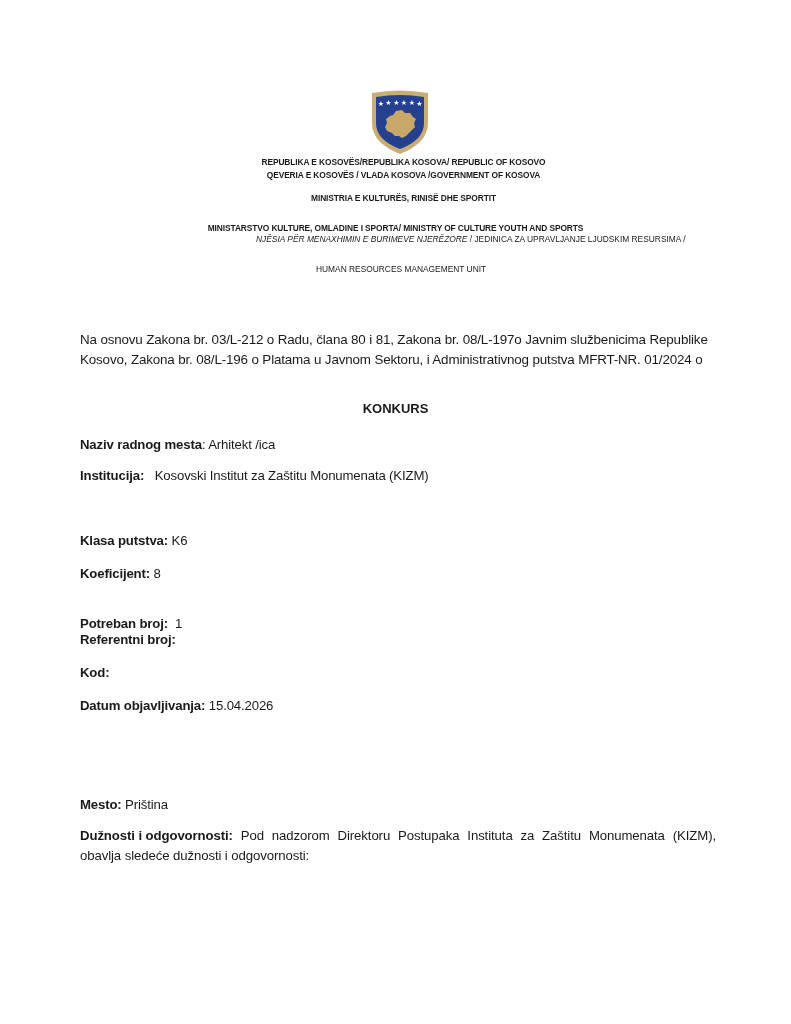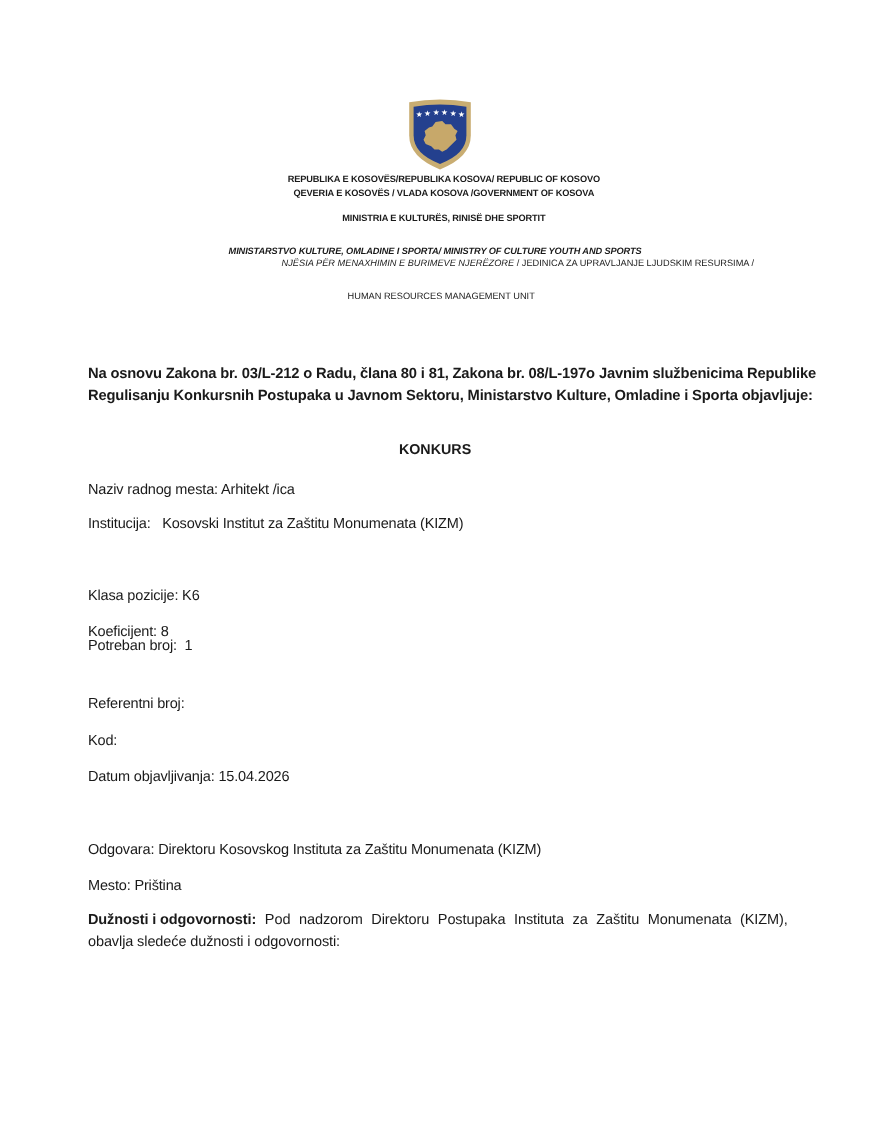--- a/index.html
+++ b/index.html
@@ -7,36 +7,36 @@
            font-family: "Liberation Sans", "DejaVu Sans", sans-serif; color: #1a1a1a; }
     .page { position: absolute; left: 0; top: 0; width: 791px; height: 1024px; background: #fff; }
 
     .emblem { position: absolute; left: 369px; top: 89px; width: 62px; height: 66px; }
 
     .hdr { position: absolute; left: 0; width: 791px; text-align: center;
            font-size: 8.4px; font-weight: bold; letter-spacing: -0.1px; white-space: nowrap; line-height: 10px; }
     .hdr.l1 { top: 157px; left: 8px; }
     .hdr.l2 { top: 170px; left: 8px; }
     .hdr.l3 { top: 193px; left: 8px; }
-    .hdr.l4 { top: 223px; left: 0; font-style: italic; }
+    .hdr.l4 { top: 223px; left: 0; }
     .hdr-unit { position: absolute; left: 256px; top: 234px; font-size: 8.4px; font-weight: normal;
                 white-space: nowrap; line-height: 10px; }
     .hdr-unit .it { font-style: italic; }
     .hdr-unit2 { position: absolute; left: 316px; top: 264px; font-size: 8.4px; font-weight: normal;
                  white-space: nowrap; line-height: 10px; }
 
     .intro { position: absolute; left: 80px; top: 330px; width: 635px; font-size: 13.4px;
              line-height: 19.5px; letter-spacing: -0.15px; }
-    .intro div { white-space: nowrap; font-weight: bold; }
+    .intro div { white-space: nowrap; }
 
     .title { position: absolute; left: 0; width: 791px; top: 401px; text-align: center;
              font-weight: bold; font-size: 13px; }
 
     .field { position: absolute; left: 80px; font-size: 13.2px; white-space: nowrap; letter-spacing: -0.15px; }
-    .field .lbl { font-weight: normal; }
+    .field .lbl { font-weight: bold; }
 
     .duties { position: absolute; left: 80px; top: 826px; width: 636px; font-size: 13.2px;
               line-height: 20px; letter-spacing: -0.1px; }
     .duties .l1 { display: flex; justify-content: space-between; white-space: nowrap; }
     .duties .lbl { font-weight: bold; }
   </style>
 </head>
 <body>
 
 <div class="page">
@@ -59,34 +59,33 @@
   <div class="hdr l2">QEVERIA E KOSOVËS / VLADA KOSOVA /GOVERNMENT OF KOSOVA</div>
   <div class="hdr l3">MINISTRIA E KULTURËS, RINISË DHE SPORTIT</div>
   <div class="hdr l4">MINISTARSTVO  KULTURE, OMLADINE I SPORTA/ MINISTRY OF CULTURE YOUTH AND SPORTS</div>
   <div class="hdr-unit">
     <span class="it">NJËSIA PËR MENAXHIMIN E BURIMEVE NJERËZORE</span><span> / JEDINICA ZA UPRAVLJANJE  LJUDSKIM RESURSIMA /</span>
   </div>
   <div class="hdr-unit2">HUMAN RESOURCES MANAGEMENT UNIT</div>
 
   <div class="intro">
     <div>Na osnovu Zakona br. 03/L-212 o Radu, člana 80 i 81, Zakona br. 08/L-197o Javnim službenicima Republike</div>
-    <div>Regulisanju Konkursnih Postupaka u Javnom Sektoru, Ministarstvo Kulture, Omladine i Sporta objavljuje:</div>
+    <div>Kosovo, Zakona br. 08/L-196 o Platama u Javnom Sektoru, i Administrativnog putstva MFRT-NR. 01/2024 o</div>
   </div>
 
   <div class="title">KONKURS</div>
 
   <div class="field" style="top:437px"><span class="lbl">Naziv radnog mesta</span><span>: </span><span>Arhitekt /ica</span></div>
   <div class="field" style="top:468px"><span class="lbl">Institucija:</span><span style="white-space:pre">   </span><span>Kosovski Institut za Zaštitu Monumenata (KIZM)</span></div>
-  <div class="field" style="top:533px"><span class="lbl">Klasa pozicije:</span><span style="white-space:pre"> </span><span>K6</span></div>
+  <div class="field" style="top:533px"><span class="lbl">Klasa putstva:</span><span style="white-space:pre"> </span><span>K6</span></div>
   <div class="field" style="top:566px"><span class="lbl">Koeficijent:</span><span style="white-space:pre"> </span><span>8</span></div>
-  <div class="field" style="top:579px"><span class="lbl">Potreban broj:</span><span style="white-space:pre">  </span><span>1</span></div>
+  <div class="field" style="top:616px"><span class="lbl">Potreban broj:</span><span style="white-space:pre">  </span><span>1</span></div>
   <div class="field" style="top:632px"><span class="lbl">Referentni broj:</span><span></span></div>
   <div class="field" style="top:665px"><span class="lbl">Kod:</span><span></span></div>
   <div class="field" style="top:698px"><span class="lbl">Datum objavljivanja:</span><span style="white-space:pre"> </span><span>15.04.2026</span></div>
-  <div class="field" style="top:764px"><span class="lbl">Odgovara:</span><span style="white-space:pre"> </span><span>Direktoru Kosovskog Instituta za Zaštitu Monumenata (KIZM)</span></div>
   <div class="field" style="top:797px"><span class="lbl">Mesto:</span><span style="white-space:pre"> </span><span>Priština</span></div>
 
   <div class="duties">
     <div class="l1">
       <span class="lbl">Dužnosti i odgovornosti:</span>
       <span>Pod</span>
       <span>nadzorom</span>
       <span>Direktoru</span>
       <span>Postupaka</span>
       <span>Instituta</span>

